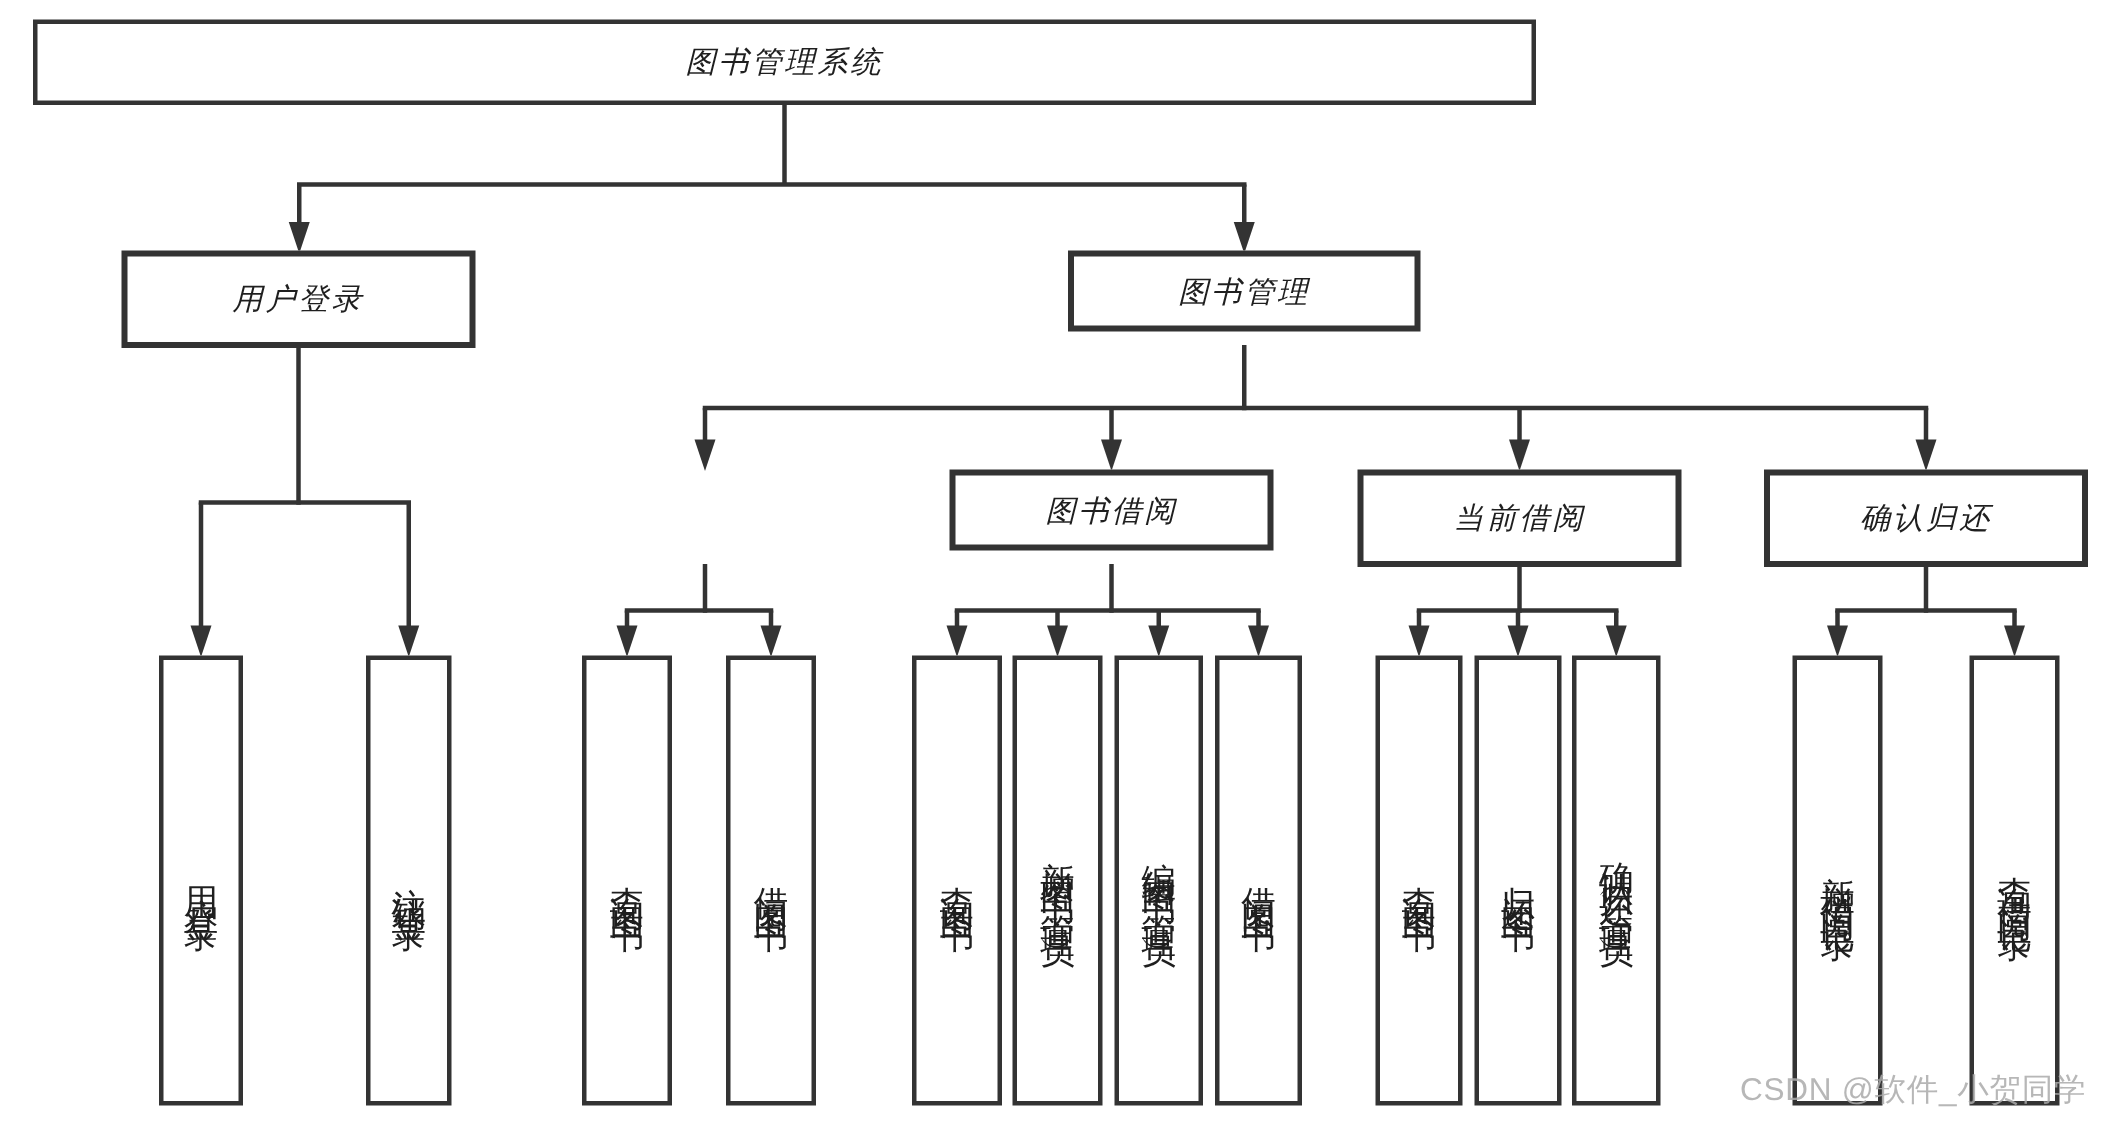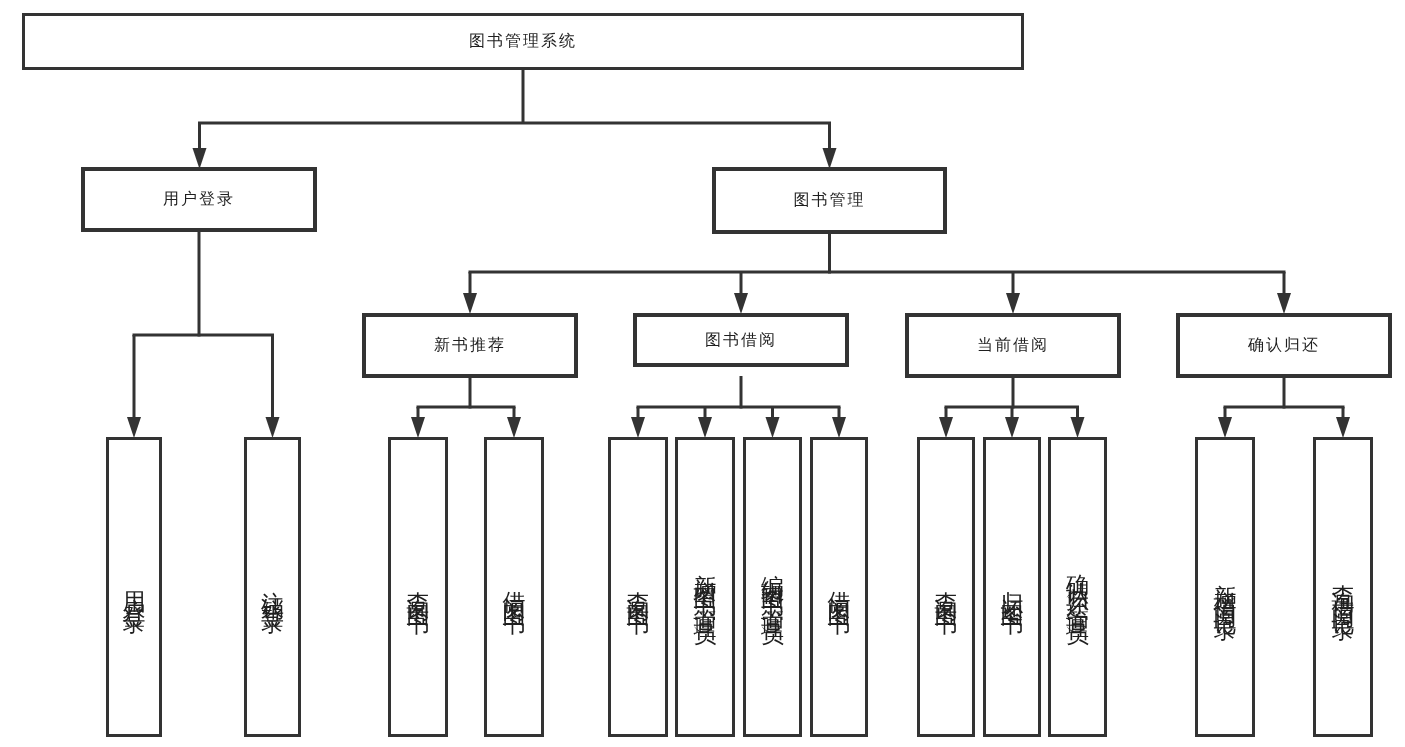--- a/index.html
+++ b/index.html
@@ -22,21 +22,21 @@
     box-sizing: border-box;
     background: #ffffff;
     border: 3px solid #333333;
     display: flex;
     align-items: center;
     justify-content: center;
     color: #1f1f1f;
     z-index: 2;
   }
   .lvl { border-width: 4px; }
-  .h-label { font-size: 16px; letter-spacing: 2px; white-space: nowrap; }
+  .h-label { font-size: 20px; letter-spacing: 2px; white-space: nowrap; font-style: italic; }
   .leafbox {
     writing-mode: vertical-rl;
     text-orientation: mixed;
     font-size: 23px;
     letter-spacing: 7px;
     line-height: 1;
   }
   .watermark {
     position: absolute;
     left: 1160px;
@@ -115,23 +115,22 @@
       <path d="M1005 417 L1019 417 L1012 438 Z"></path>
       <path d="M1070.5 417 L1084.5 417 L1077.5 438 Z"></path>
       <path d="M1218 417 L1232 417 L1225 438 Z"></path>
       <path d="M1336 417 L1350 417 L1343 438 Z"></path>
     </g>
   </svg>
 
   <div class="box h-label" style="left:22px; top:13px; width:1002px; height:57px;">图书管理系统</div>
 
   <div class="box lvl h-label" style="left:81px; top:167px; width:236px; height:65px;">用户登录</div>
-  <div class="box lvl h-label" style="left:712px; top:167px; width:235px; height:67px;">图书管理</div>
+  <div class="box lvl h-label" style="left:712px; top:167px; width:235px; height:54px;">图书管理</div>
 
-  <div class="box lvl h-label" style="left:362px; top:313px; width:216px; height:65px;">新书推荐</div>
   <div class="box lvl h-label" style="left:633px; top:313px; width:216px; height:54px;">图书借阅</div>
   <div class="box lvl h-label" style="left:905px; top:313px; width:216px; height:65px;">当前借阅</div>
   <div class="box lvl h-label" style="left:1176px; top:313px; width:216px; height:65px;">确认归还</div>
 
   <div class="box leafbox" style="left:106px; top:437px; width:56px; height:300px;">用户登录</div>
   <div class="box leafbox" style="left:244px; top:437px; width:57px; height:300px;">注销登录</div>
 
   <div class="box leafbox" style="left:388px; top:437px; width:60px; height:300px;">查询图书</div>
   <div class="box leafbox" style="left:484px; top:437px; width:60px; height:300px;">借阅图书</div>
 
@@ -140,14 +139,15 @@
   <div class="box leafbox" style="left:743px; top:437px; width:59px; height:300px;">编辑图书（管理员）</div>
   <div class="box leafbox" style="left:810px; top:437px; width:58px; height:300px;">借阅图书</div>
 
   <div class="box leafbox" style="left:917px; top:437px; width:58px; height:300px;">查询图书</div>
   <div class="box leafbox" style="left:983px; top:437px; width:58px; height:300px;">归还图书</div>
   <div class="box leafbox" style="left:1048px; top:437px; width:59px; height:300px;">确认归还（管理员）</div>
 
   <div class="box leafbox" style="left:1195px; top:437px; width:60px; height:300px;">新增借阅记录</div>
   <div class="box leafbox" style="left:1313px; top:437px; width:60px; height:300px;">查询借阅记录</div>
 
+  <div class="watermark">CSDN @软件_小贺同学</div>
 
 </div>
 
 </body></html>

